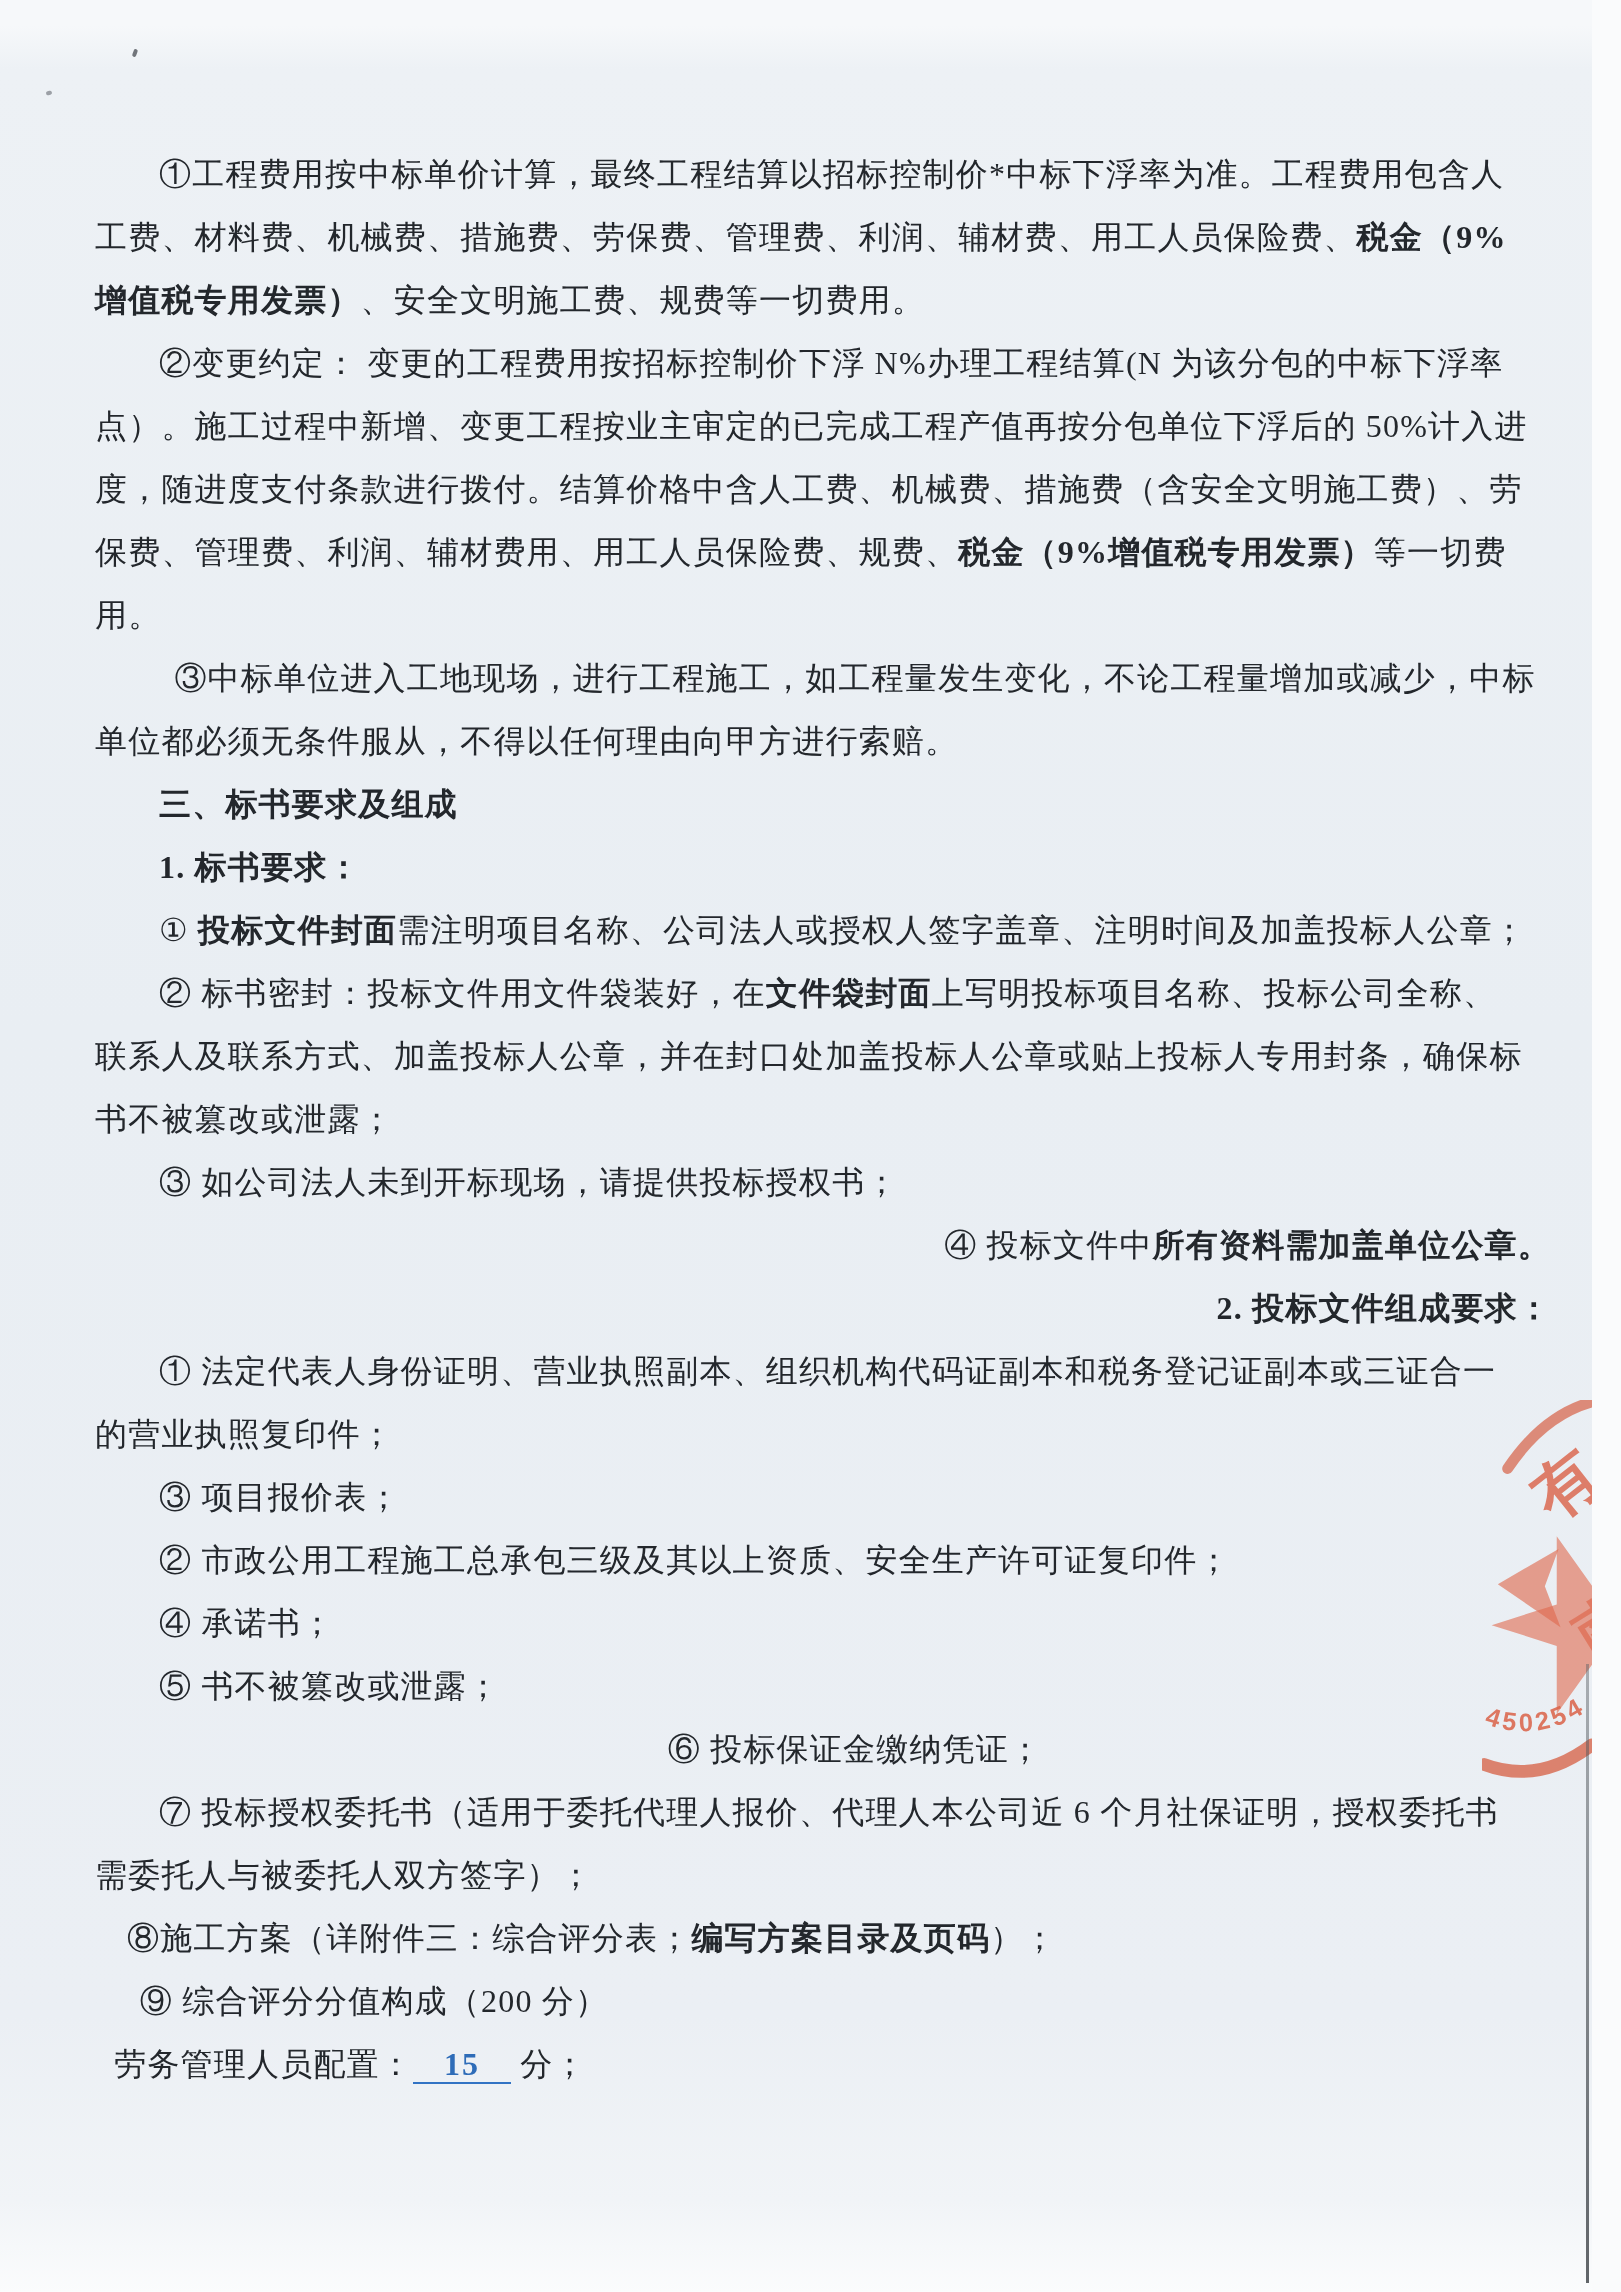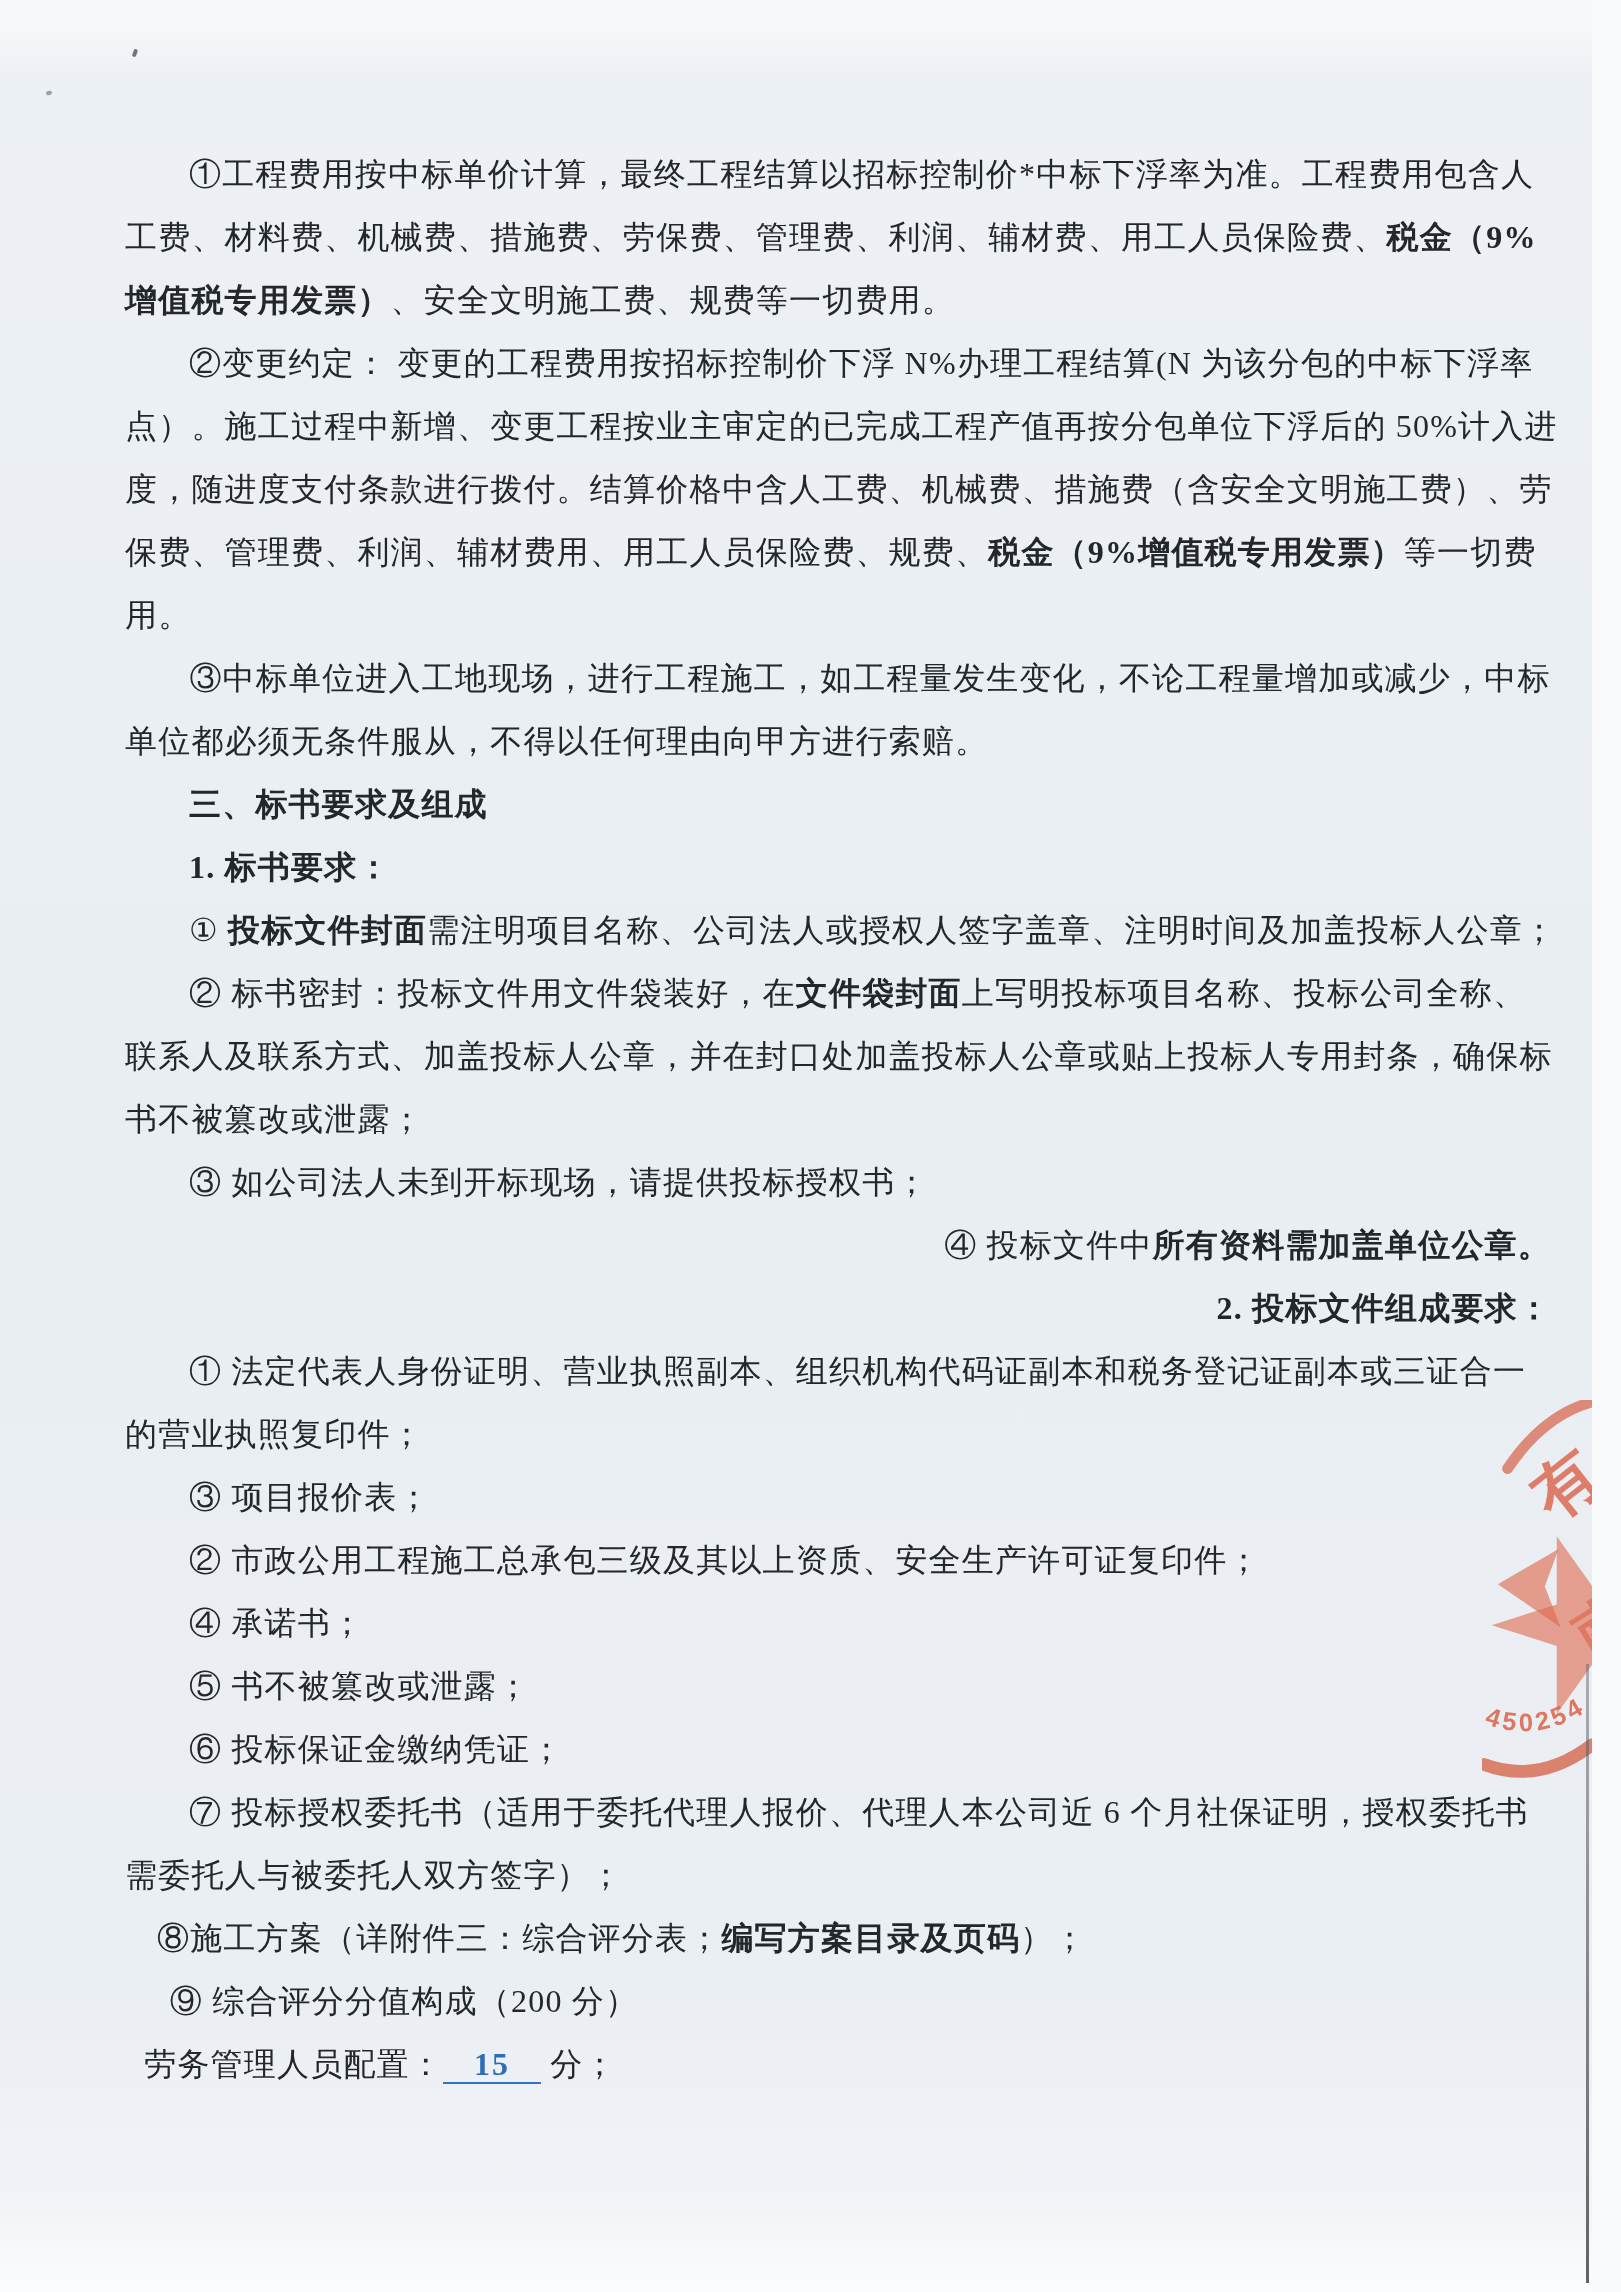--- a/index.html
+++ b/index.html
@@ -17,21 +17,20 @@
     background:linear-gradient(180deg,rgba(90,95,100,.45),rgba(45,50,55,.75));
     z-index:5;
   }
   .text-content{
     position:absolute;left:95px;top:143px;width:1456px;z-index:2;
     color:#23272c;
   }
   .line{
     height:63px;line-height:63px;font-size:32px;white-space:nowrap;
     letter-spacing:1.2px;
-    margin-left:30px;
   }
   .b{font-weight:bold;}
   .score{
     color:#2e6cb8;border-bottom:2.9px solid #3273c4;padding:0 31px;
     font-weight:bold;letter-spacing:2px;
   }
   .stamp{
     position:absolute;left:1482px;top:1400px;z-index:3;opacity:.85;
   }
   .speck{position:absolute;background:#3a3f46;border-radius:2px;opacity:.7;z-index:2;}
@@ -67,21 +66,21 @@
       <div class="line"><span>书不被篡改或泄露；</span></div>
       <div class="line" style="text-indent: 2em;"><span>③ 如公司法人未到开标现场，请提供投标授权书；</span></div>
       <div class="line" style="text-indent: 2em; text-align: right;"><span>④ 投标文件中</span><span class="b">所有资料需加盖单位公章。</span></div>
       <div class="line" style="text-indent: 2em; text-align: right;"><span class="b">2. 投标文件组成要求：</span></div>
       <div class="line" style="text-indent: 2em;"><span>① 法定代表人身份证明、营业执照副本、组织机构代码证副本和税务登记证副本或三证合一</span></div>
       <div class="line"><span>的营业执照复印件；</span></div>
       <div class="line" style="text-indent: 2em;"><span>③ 项目报价表；</span></div>
       <div class="line" style="text-indent: 2em;"><span>② 市政公用工程施工总承包三级及其以上资质、安全生产许可证复印件；</span></div>
       <div class="line" style="text-indent: 2em;"><span>④ 承诺书；</span></div>
       <div class="line" style="text-indent: 2em;"><span>⑤ 书不被篡改或泄露；</span></div>
-      <div class="line" style="text-indent: 2em;"><span>⑥ 投标保证金缴纳凭证；</span></div>
+      <div class="line" style="text-indent: 2em; text-align: center;"><span>⑥ 投标保证金缴纳凭证；</span></div>
       <div class="line" style="text-indent: 2em;"><span>⑦ 投标授权委托书（适用于委托代理人报价、代理人本公司近 6 个月社保证明，授权委托书</span></div>
       <div class="line"><span>需委托人与被委托人双方签字）；</span></div>
       <div class="line" style="text-indent: 1em;"><span>⑧施工方案（详附件三：综合评分表；</span><span class="b">编写方案目录及页码</span><span>）；</span></div>
       <div class="line" style="text-indent: 1.4em;"><span>⑨  综合评分分值构成（200 分）</span></div>
       <div class="line" style="text-indent: 0.6em;"><span>劳务管理人员配置：</span><span class="score">15</span><span> 分；</span></div>
     </div>
 
   <svg class="stamp" width="110" height="387" viewBox="0 0 112 395">
     <defs>
       <path id="digitArc" d="M 2 330 Q 58 352 112 314"></path>

